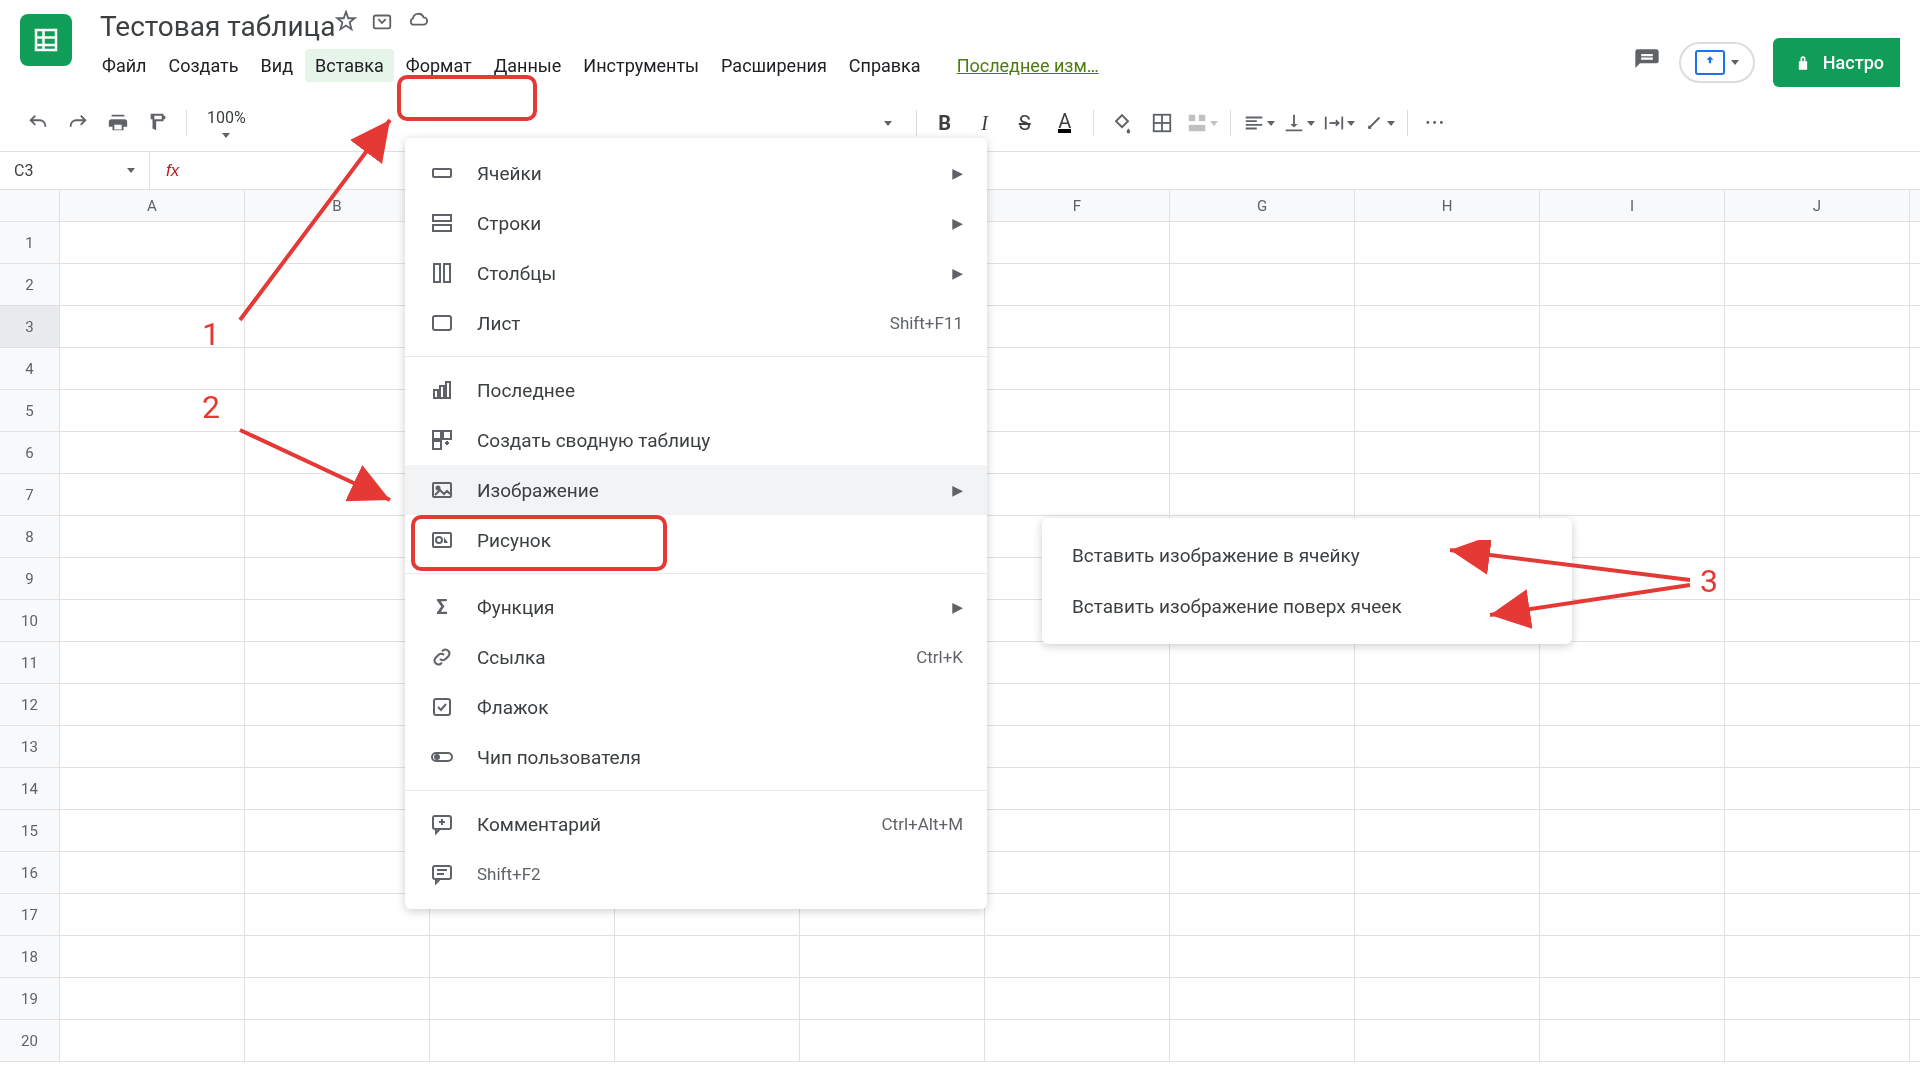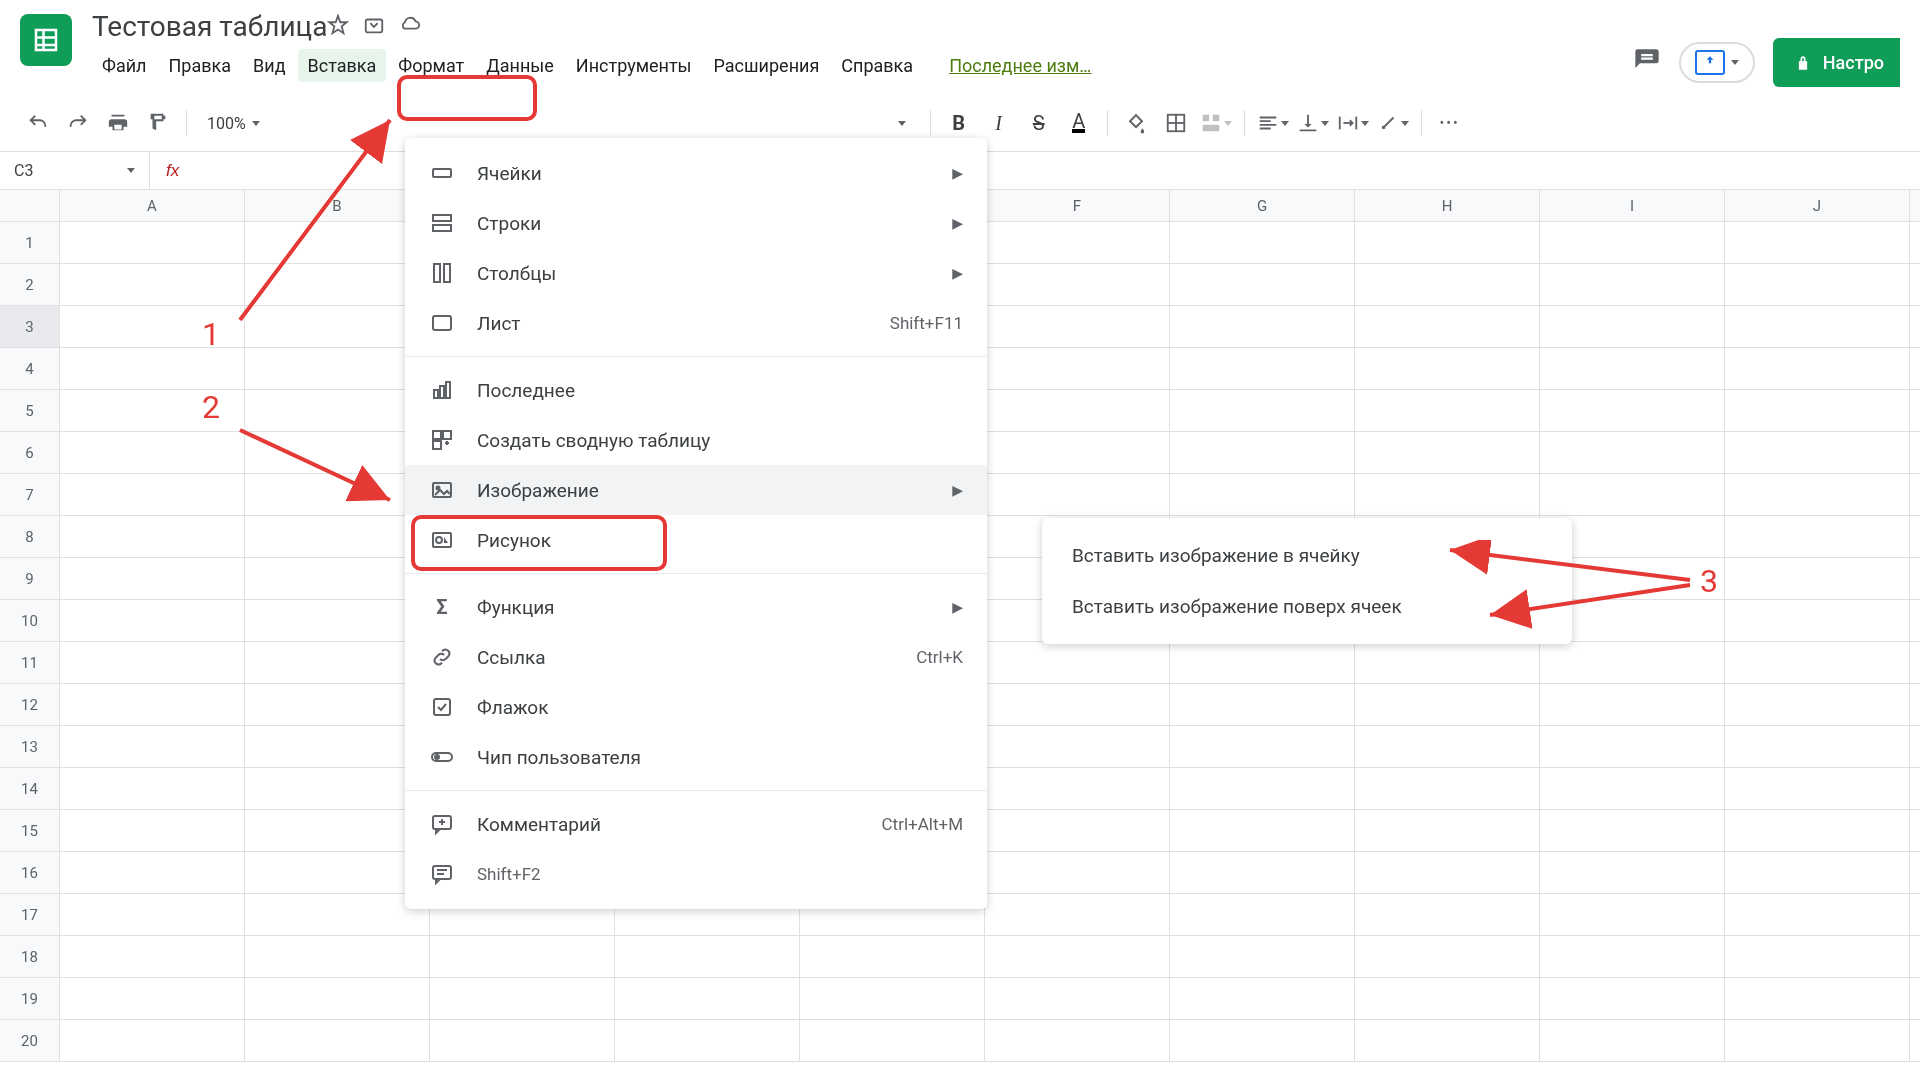--- a/index.html
+++ b/index.html
@@ -2,21 +2,21 @@
 <html><head>
 <meta charset="utf-8">
 <style>
 * { box-sizing: border-box; margin: 0; padding: 0; }
 body { font-family: 'Google Sans', Roboto, Arial, sans-serif; font-size: 14px; color: #202124; background: #fff; overflow: hidden; width: 1920px; height: 1080px; position: relative; }
 
 .header { display: flex; align-items: flex-start; padding: 10px 20px 0 20px; }
 .logo { width: 52px; height: 52px; background: #0f9d58; border-radius: 8px; display: flex; align-items: center; justify-content: center; margin-right: 20px; flex-shrink: 0; margin-top: 4px; }
 .logo svg { width: 30px; height: 30px; fill: #fff; }
 .title-area { flex-grow: 1; }
-.title-row { display: flex; align-items: center; margin-bottom: 6px; }
+.title-row { display: flex; align-items: flex-start; margin-bottom: 6px; margin-left: 8px; }
 .doc-title { font-size: 28px; font-weight: 400; color: #3c4043; }
 .title-icons { display: flex; gap: 14px; color: #5f6368; }
 .title-icons svg { width: 22px; height: 22px; }
 
 .menubar { display: flex; gap: 2px; }
 .menu-item { padding: 6px 10px; font-size: 18px; color: #202124; cursor: pointer; border-radius: 4px; position: relative; }
 .menu-item.highlighted { background: #e6f4ea; }
 .menu-item.last-edit { color: #4d7c0f; text-decoration: underline; }
 
 .header-right { display: flex; align-items: center; gap: 18px; padding-top: 28px; }
@@ -24,21 +24,21 @@
 .present-btn { border: 2px solid #dadce0; border-radius: 22px; padding: 6px 14px; display: flex; align-items: center; gap: 6px; }
 .present-btn .inner-icon { border: 2px solid #1a73e8; border-radius: 3px; padding: 2px 6px; }
 .present-btn svg { width: 14px; height: 14px; fill: #1a73e8; }
 .share-btn { background: #0f9d58; color: #fff; padding: 14px 16px 14px 20px; border-radius: 6px 0 0 6px; display: flex; align-items: center; gap: 10px; font-size: 18px; font-weight: 500; }
 .share-btn svg { width: 20px; height: 20px; fill: #fff; }
 
 .toolbar { display: flex; align-items: center; padding: 10px 20px; gap: 4px; border-bottom: 1px solid #e0e0e0; margin-top: 8px; }
 .tb-btn { width: 36px; height: 36px; display: flex; align-items: center; justify-content: center; color: #5f6368; cursor: pointer; border-radius: 4px; }
 .tb-btn svg { width: 22px; height: 22px; }
 .tb-sep { width: 1px; height: 26px; background: #dadce0; margin: 0 6px; }
-.tb-text { padding: 0 10px; color: #3c4043; font-size: 16px; display: flex; align-items: center; gap: 6px; }
+.tb-text { padding: 0 10px; color: #3c4043; font-size: 16px; display: flex; align-items: center; gap: 6px; flex-direction: column; }
 .tb-dropdown-arrow { border-left: 4px solid transparent; border-right: 4px solid transparent; border-top: 5px solid #5f6368; }
 
 .formula-bar { display: flex; align-items: center; border-bottom: 1px solid #e0e0e0; height: 38px; }
 .name-box { width: 150px; padding: 0 14px; font-size: 16px; color: #3c4043; display: flex; align-items: center; justify-content: space-between; border-right: 1px solid #e0e0e0; height: 100%; }
 .fx-label { padding: 0 16px; color: #b91c1c; font-style: italic; font-size: 17px; font-family: Liberation Sans, sans-serif; }
 
 .grid-area { position: relative; }
 .col-headers { display: flex; background: #f8f9fa; border-bottom: 1px solid #e0e0e0; height: 32px; }
 .corner { width: 60px; border-right: 1px solid #e0e0e0; background: #f8f9fa; flex-shrink: 0; }
 .col-header { width: 185px; text-align: center; line-height: 32px; color: #5f6368; font-size: 15px; border-right: 1px solid #e0e0e0; flex-shrink: 0; }
@@ -89,21 +89,21 @@
               <rect x="3" y="6" width="18" height="14" rx="2"></rect>
               <path d="M8 10l4 4 4-4"></path>
             </svg></span>
         <span><svg viewBox="0 0 24 24" fill="none" stroke="#5f6368" stroke-width="2">
               <path d="M18 16a4 4 0 000-8 6 6 0 00-11.5 1A4 4 0 006 16h12z"></path>
             </svg></span>
       </div>
     </div>
     <div class="menubar">
       <div class="menu-item">Файл</div>
-      <div class="menu-item">Правка</div>
+      <div class="menu-item">Создать</div>
       <div class="menu-item">Вид</div>
       <div class="menu-item highlighted">Вставка</div>
       <div class="menu-item">Формат</div>
       <div class="menu-item">Данные</div>
       <div class="menu-item">Инструменты</div>
       <div class="menu-item">Расширения</div>
       <div class="menu-item">Справка</div>
       <div class="menu-item last-edit" style="margin-left:14px;">Последнее изм…</div>
     </div>
   </div>

